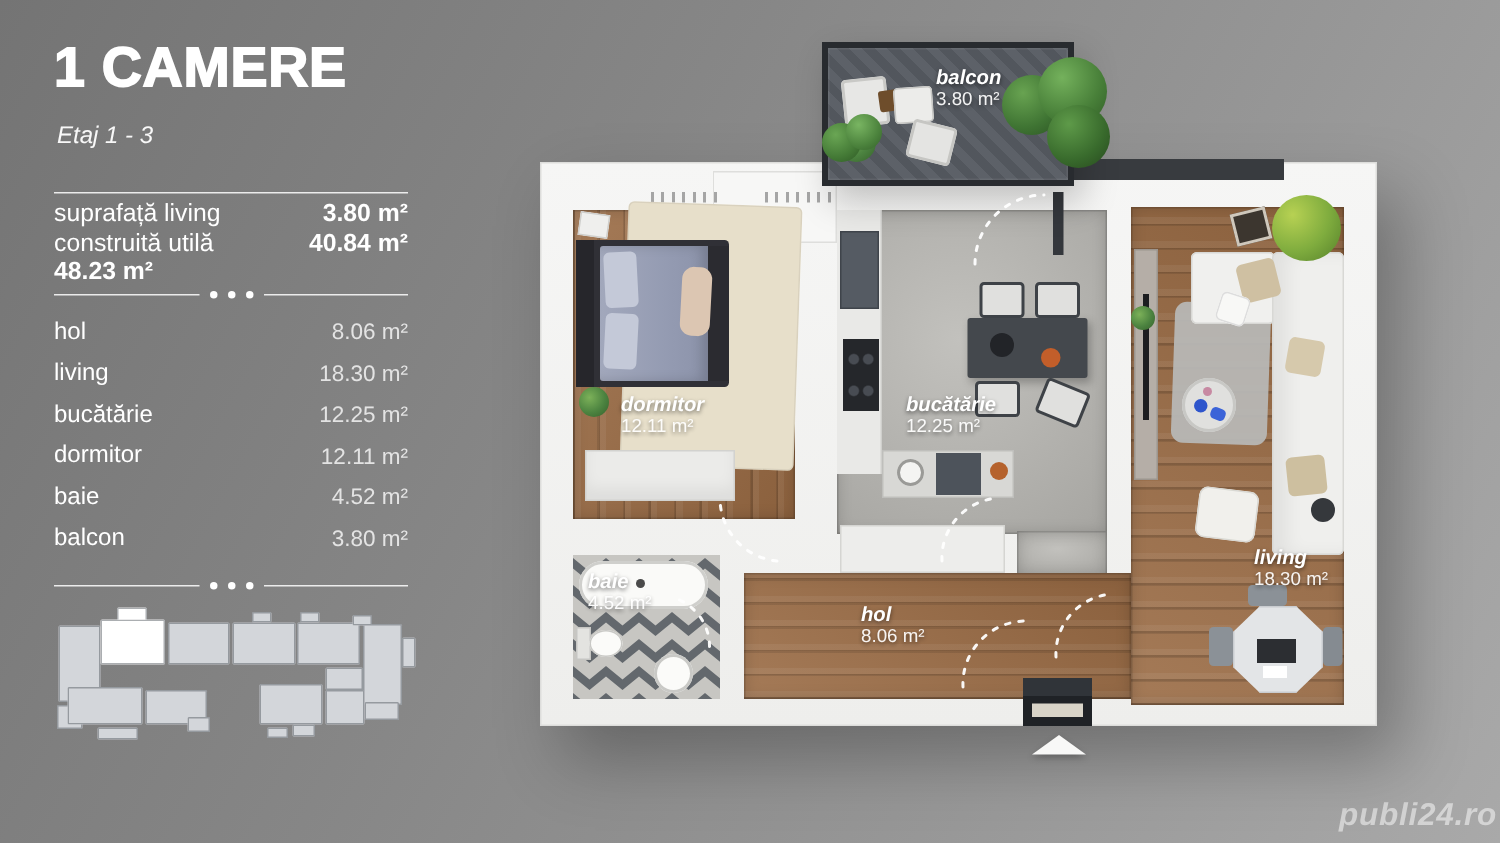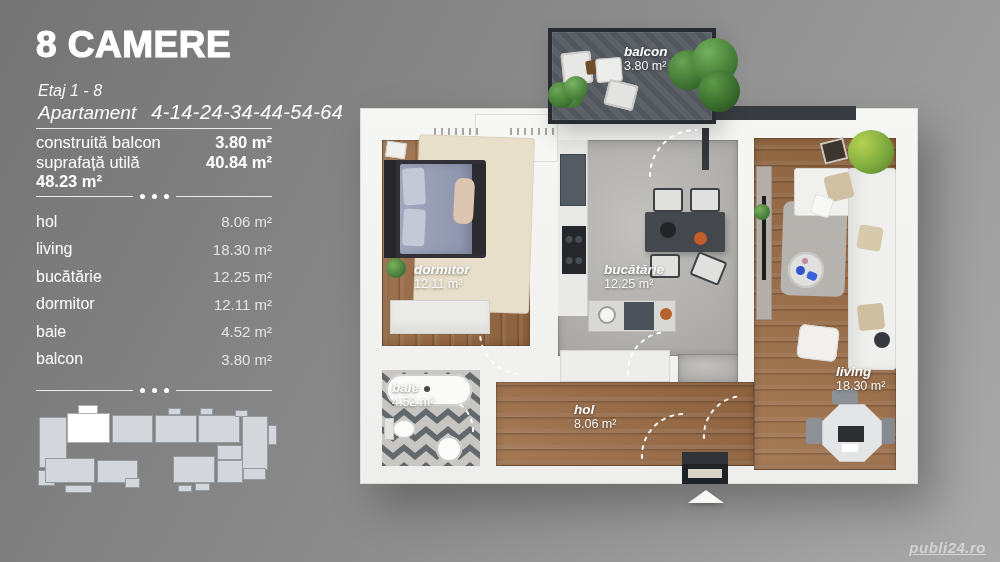--- a/index.html
+++ b/index.html
@@ -21,21 +21,21 @@
   .areas{left:36px;top:133px;width:236px;}
   .arow{display:flex;justify-content:space-between;font-size:16.5px;line-height:19.5px;}
   .arow .v{font-weight:bold;}
   .roomlist{left:36px;top:208px;width:236px;}
   .rrow{display:flex;justify-content:space-between;align-items:center;height:27.5px;font-size:16px;}
   .rrow .v{font-size:15px;opacity:.78;}
   .minimap{left:33px;top:402px;width:246px;height:94px;}
   .blk{position:absolute;background:#d3d6da;box-shadow:0 0 0 1px rgba(88,93,99,.5) inset;border-radius:1px;}
   .blk.hl{background:#ffffff;}
   .disclaimer{left:36px;top:501px;width:270px;font-size:12px;font-style:italic;line-height:1.3;opacity:.92;white-space:pre-line;}
-  .watermark{right:14px;bottom:6px;font-size:15px;font-weight:bold;font-style:italic;color:#dcdcdc;opacity:.85;letter-spacing:.5px;text-decoration:underline;}
+  .watermark{right:2px;bottom:6px;font-size:21px;font-weight:bold;font-style:italic;color:#dcdcdc;opacity:.85;letter-spacing:.5px;}
 
   
   .plan{left:360px;top:108px;width:558px;height:376px;
     background:linear-gradient(180deg,#f6f6f5,#eeeeec);
     box-shadow:16px 22px 42px rgba(0,0,0,.28), inset 0 0 0 1px #dddddb;}
   .room{position:absolute;box-shadow:inset 0 0 0 1px rgba(0,0,0,.14), inset 0 0 10px rgba(0,0,0,.18);}
   .wood-v{background-color:#9a6b44;background-image:
     repeating-linear-gradient(90deg,rgba(0,0,0,.16) 0 1px,rgba(255,255,255,.06) 1px 5px,rgba(0,0,0,0) 5px 16px,rgba(0,0,0,.10) 16px 17px),
     linear-gradient(125deg,rgba(255,255,255,.10),rgba(0,0,0,.10));}
   .wood-h{background-color:#9a6b44;background-image:
@@ -56,35 +56,31 @@
   .band{left:548px;top:106px;width:308px;height:14px;background:#383b3f;z-index:3;}
   .tree{z-index:5;}
   .tree i{position:absolute;border-radius:50%;display:block;}
   .arrow-up{left:688px;top:490px;width:0;height:0;border-left:18px solid transparent;border-right:18px solid transparent;border-bottom:13px solid #f8f8f7;filter:drop-shadow(0 2px 2px rgba(0,0,0,.25));z-index:6;}
 </style>
 </head>
 <body>
 
 <div class="screen">
 
-  <div class="abs title">8 CAMERE</div>
-  <div class="abs etaj">Etaj 1 - 8</div>
-  <div class="abs apart">
-    <span class="lbl">Apartament</span>
-    <span class="nums">4-14-24-34-44-54-64</span>
-  </div>
+  <div class="abs title">1 CAMERE</div>
+  <div class="abs etaj">Etaj 1 - 3</div>
   <div class="abs divider" style="top:128px"></div>
 
   <div class="abs areas">
     <div class="arow">
-      <span>construită balcon</span>
+      <span>suprafață living</span>
       <span class="v">3.80 m²</span>
     </div>
     <div class="arow">
-      <span>suprafață utilă</span>
+      <span>construită utilă</span>
       <span class="v">40.84 m²</span>
     </div>
     <div class="arow">
       <span class="v">48.23 m²</span>
     </div>
   </div>
 
   <div class="abs dotdiv" style="top:194px">
     <span class="ln"></span>
       <span class="d"></span>

